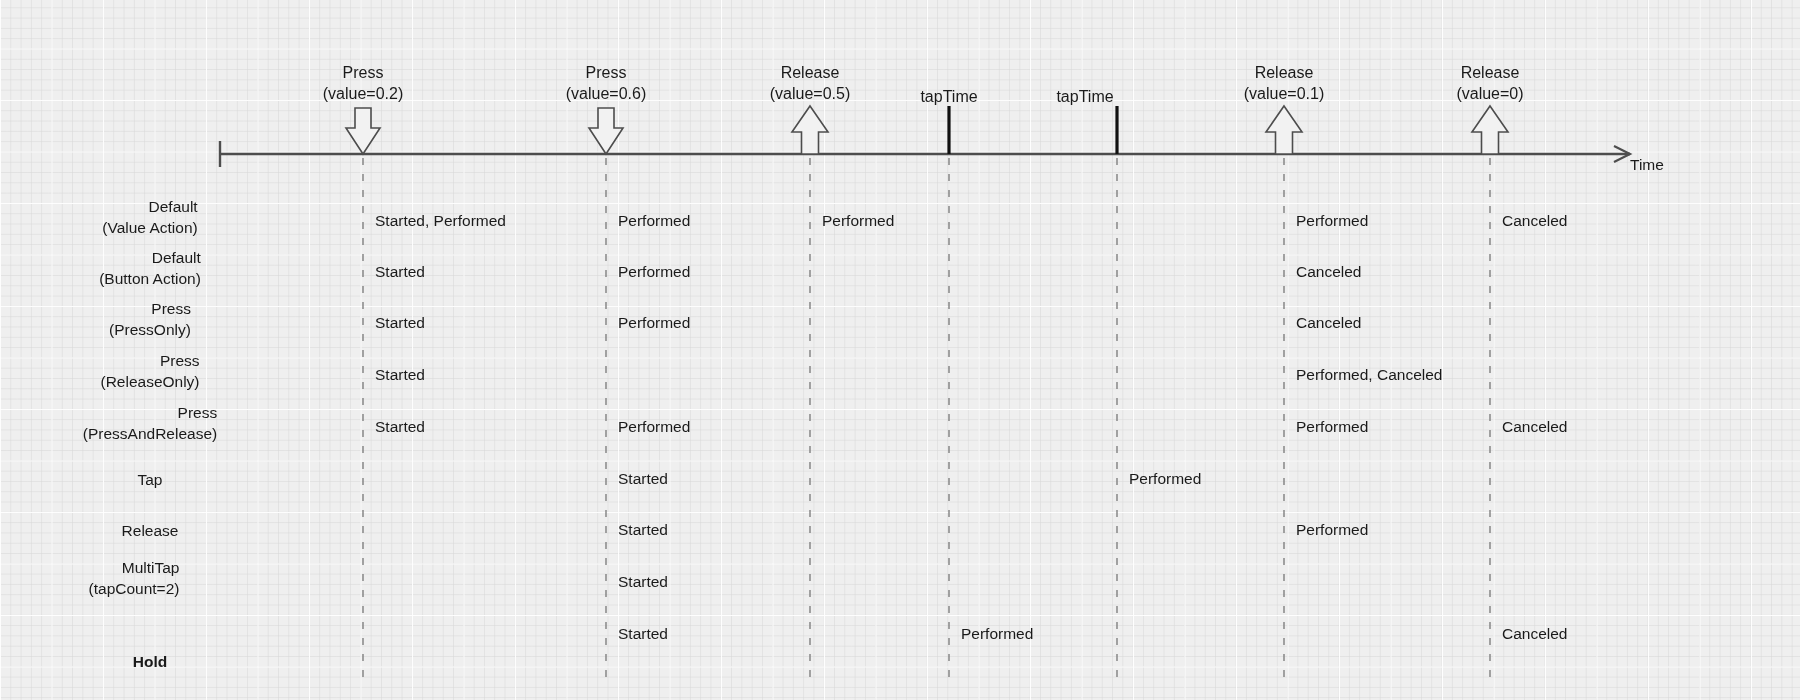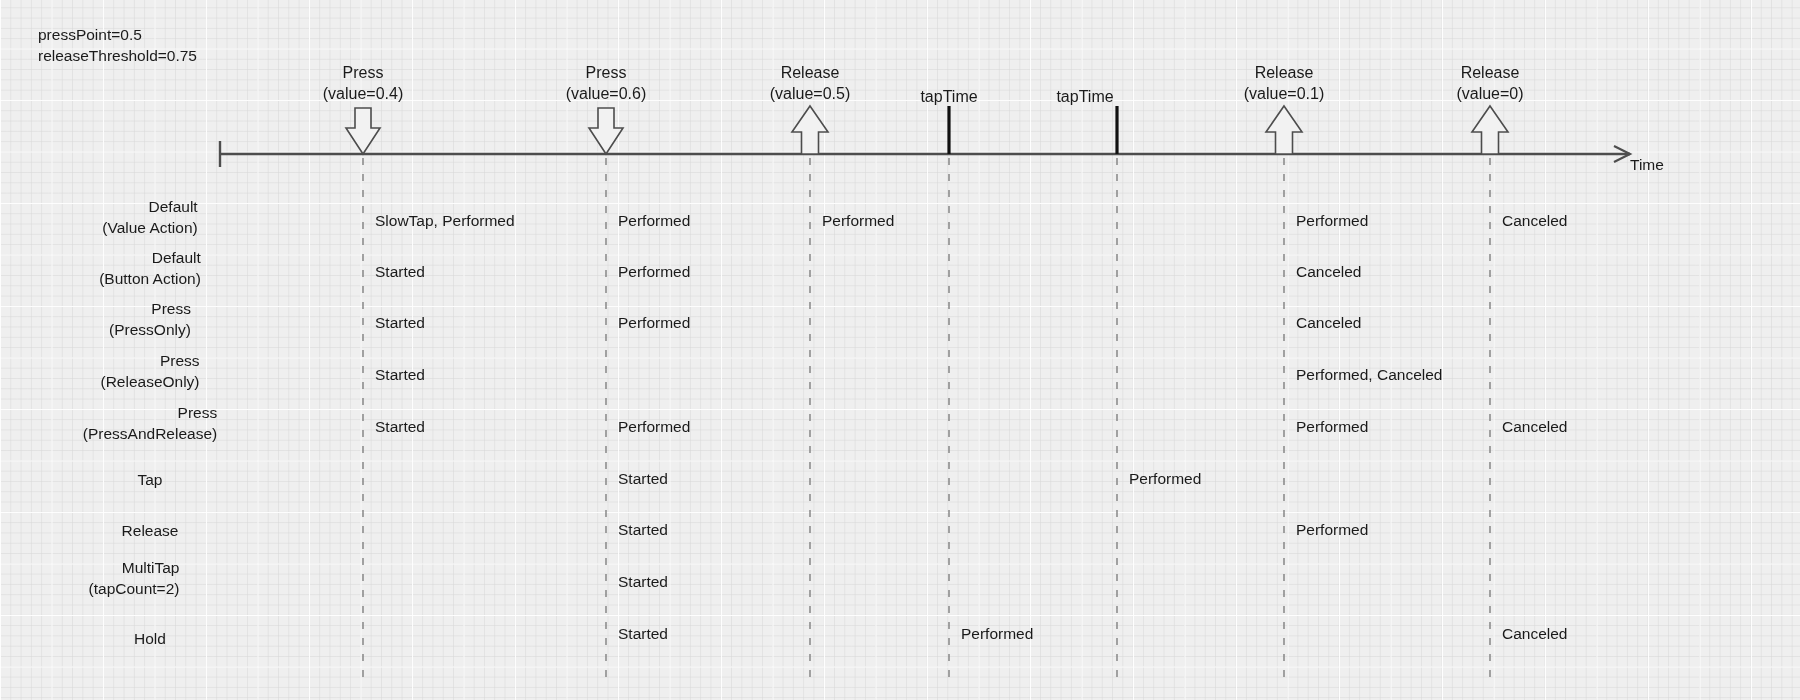--- a/index.html
+++ b/index.html
@@ -53,24 +53,20 @@
   }
   svg{position:absolute;left:0;top:0;}
 </style>
 </head>
 <body>
 
 <div id="grid-bg"></div>
 
 <div id="canvas">
 
-  <div class="lbl" id="params">
-    <div>pressPoint=0.5</div>
-    <div>releaseThreshold=0.75</div>
-  </div>
 
   <svg id="vector-layer" width="1800" height="700">
       <g>
         <line x1="220" y1="154" x2="1630" y2="154" stroke="#4d4d4d" stroke-width="2.4"></line>
         <line x1="220" y1="141" x2="220" y2="167" stroke="#4d4d4d" stroke-width="2.4"></line>
         <polyline points="1614,146 1630,154 1614,162" fill="none" stroke="#4d4d4d" stroke-width="2.2"></polyline>
       </g>
       <g>
         <polygon points="355,108 371,108 371,128 380,128 363,154 346,128 355,128" fill="#f2f2f2" stroke="#4d4d4d" stroke-width="1.6"></polygon>
         <line x1="363" y1="158" x2="363" y2="678" stroke="#808080" stroke-width="1.4" stroke-dasharray="7 9"></line>
@@ -97,21 +93,21 @@
       </g>
       <g>
         <polygon points="1490,106 1508,132 1498.5,132 1498.5,154 1481.5,154 1481.5,132 1472,132" fill="#f2f2f2" stroke="#4d4d4d" stroke-width="1.6"></polygon>
         <line x1="1490" y1="158" x2="1490" y2="678" stroke="#808080" stroke-width="1.4" stroke-dasharray="7 9"></line>
       </g>
     </svg>
 
   <div class="lbl" id="time-label">Time</div>
 
   <div id="event-headers">
-      <div class="lbl evt-head" style="left: 363px; top: 62px;"><span class="l1">Press</span><span class="l2">(value=0.4)</span></div>
+      <div class="lbl evt-head" style="left: 363px; top: 62px;"><span class="l1">Press</span><span class="l2">(value=0.2)</span></div>
       <div class="lbl evt-head" style="left: 606px; top: 62px;"><span class="l1">Press</span><span class="l2">(value=0.6)</span></div>
       <div class="lbl evt-head" style="left: 810px; top: 62px;"><span class="l1">Release</span><span class="l2">(value=0.5)</span></div>
       <div class="lbl evt-head" style="left: 949px; top: 86px;"><span class="l1">tapTime</span></div>
       <div class="lbl evt-head" style="left: 1073px; top: 86px; margin-left: 12px;"><span class="l1">tapTime</span></div>
       <div class="lbl evt-head" style="left: 1284px; top: 62px;"><span class="l1">Release</span><span class="l2">(value=0.1)</span></div>
       <div class="lbl evt-head" style="left: 1490px; top: 62px;"><span class="l1">Release</span><span class="l2">(value=0)</span></div>
     </div>
   <div id="row-labels">
       <div class="lbl row-label" style="left: 150px; top: 217px;">
         <div>Default</div>
@@ -136,26 +132,26 @@
       <div class="lbl row-label" style="left: 150px; top: 479px;">
         <div>Tap</div>
       </div>
       <div class="lbl row-label" style="left: 150px; top: 530px;">
         <div>Release</div>
       </div>
       <div class="lbl row-label" style="left: 134px; top: 578px;">
         <div>MultiTap</div>
         <div>(tapCount=2)</div>
       </div>
-      <div class="lbl row-label" style="left: 150px; top: 638px;">
+      <div class="lbl row-label" style="left: 150px; top: 661px; font-weight: bold;">
         <div>Hold</div>
       </div>
     </div>
   <div id="row-cells">
-      <div class="lbl cell" style="left: 375px; top: 221px;">SlowTap, Performed</div>
+      <div class="lbl cell" style="left: 375px; top: 221px;">Started, Performed</div>
       <div class="lbl cell" style="left: 618px; top: 221px;">Performed</div>
       <div class="lbl cell" style="left: 822px; top: 221px;">Performed</div>
       <div class="lbl cell" style="left: 1296px; top: 221px;">Performed</div>
       <div class="lbl cell" style="left: 1502px; top: 221px;">Canceled</div>
       <div class="lbl cell" style="left: 375px; top: 272px;">Started</div>
       <div class="lbl cell" style="left: 618px; top: 272px;">Performed</div>
       <div class="lbl cell" style="left: 1296px; top: 272px;">Canceled</div>
       <div class="lbl cell" style="left: 375px; top: 323px;">Started</div>
       <div class="lbl cell" style="left: 618px; top: 323px;">Performed</div>
       <div class="lbl cell" style="left: 1296px; top: 323px;">Canceled</div>

